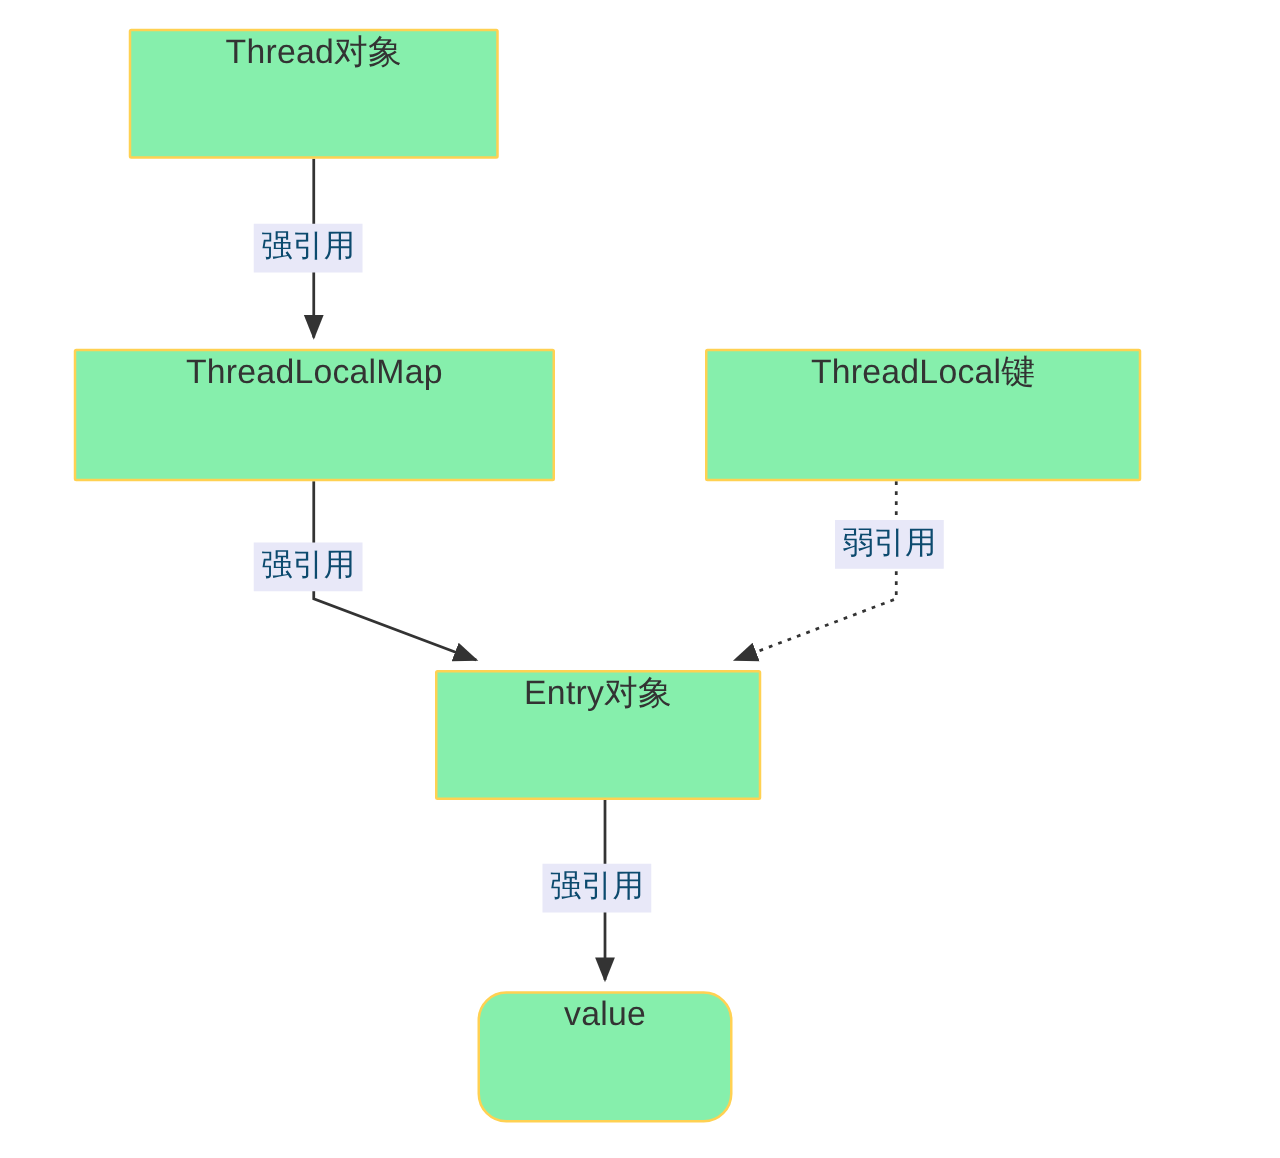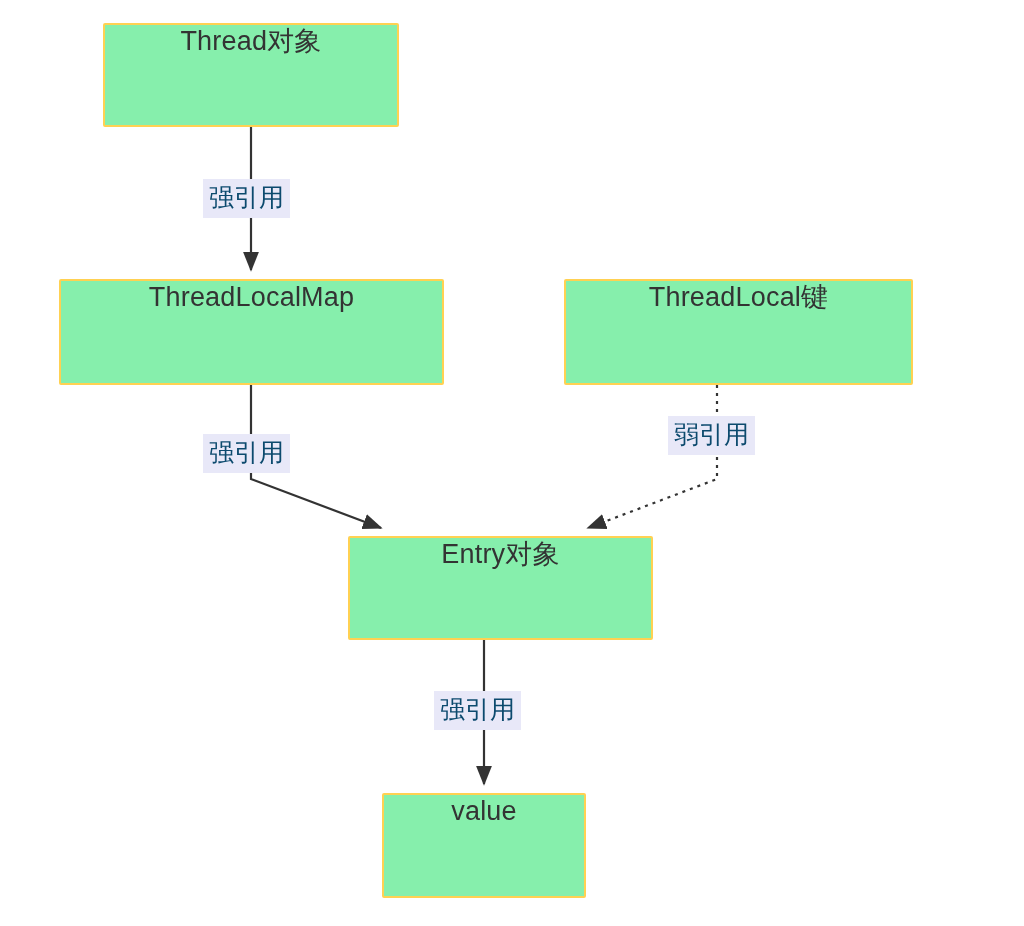--- a/index.html
+++ b/index.html
@@ -41,22 +41,22 @@
     font-size: 27px;
     line-height: 1.2;
     letter-spacing: 0.2px;
     white-space: nowrap;
     font-weight: 400;
   }
 
   #node-thread      { left: 103px; top: 23px;  width: 296px; height: 104px; }
   #node-tlmap       { left: 59px;  top: 279px; width: 385px; height: 106px; }
   #node-tlkey       { left: 542px; top: 279px; width: 349px; height: 106px; margin-left: 22px; }
-  #node-entry       { left: 348px; top: 536px; width: 305px; height: 104px; }
-  #node-value       { left: 382px; top: 793px; width: 204px; height: 105px; }
+  #node-entry       { left: 348px; top: 536px; width: 261px; height: 104px; }
+  #node-value       { left: 382px; top: 793px; width: 204px; height: 105px; border-radius: 23px; }
 
   
   .edge-label {
     position: absolute;
     background: #e8e8f8;
     color: #0c4a6e;
     font-size: 25px;
     line-height: 1.25;
     padding: 3px 6px 5px 6px;
     white-space: nowrap;

